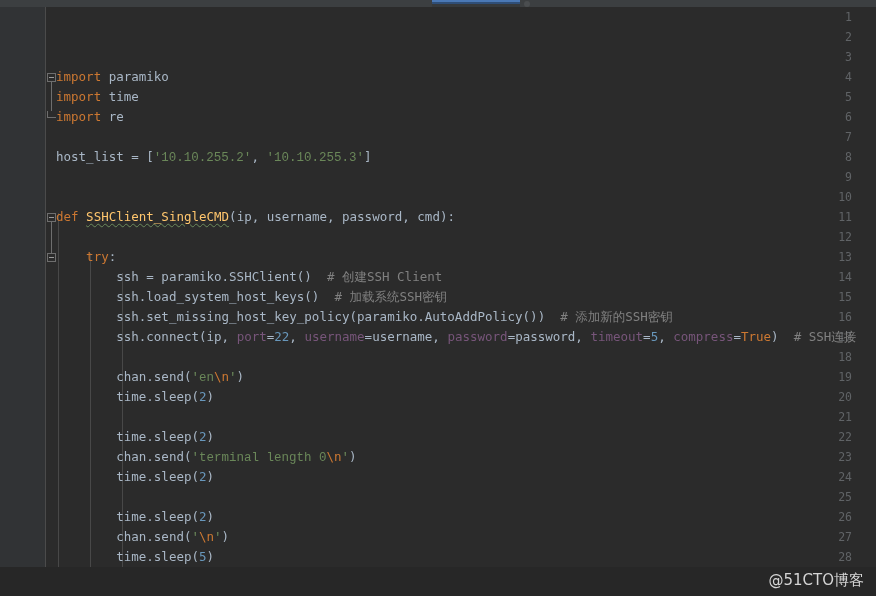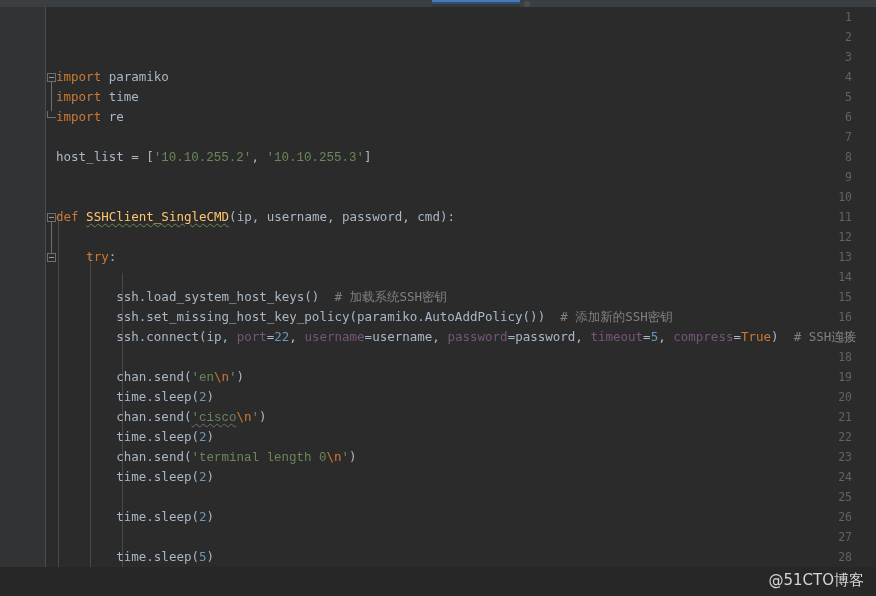--- a/index.html
+++ b/index.html
@@ -271,43 +271,44 @@
     <div class="row" style="top:160px"><span></span></div>
 
     <div class="row" style="top:180px"><span></span></div>
 
     <div class="row" style="top:200px"><span class="kw">def</span><span class="plain"> </span><span class="def sq">SSHClient_SingleCMD</span><span class="plain">(</span><span class="plain">ip</span><span class="plain">, </span><span class="plain">username</span><span class="plain">, </span><span class="plain">password</span><span class="plain">, </span><span class="plain">cmd</span><span class="plain">):</span></div>
 
     <div class="row" style="top:220px"><span></span></div>
 
     <div class="row" style="top:240px"><span class="plain">    </span><span class="kw">try</span><span class="plain">:</span></div>
 
+    <div class="row" style="top:260px"><span class="plain">        ssh = paramiko.SSHClient()  </span><span class="cmt"># 创建SSH Client</span></div>
 
     <div class="row" style="top:280px"><span class="plain">        ssh.load_system_host_keys()  </span><span class="cmt"># 加载系统SSH密钥</span></div>
 
     <div class="row" style="top:300px"><span class="plain">        ssh.set_missing_host_key_policy(paramiko.AutoAddPolicy())  </span><span class="cmt"># 添加新的SSH密钥</span></div>
 
     <div class="row" style="top:320px"><span class="plain">        ssh.connect(ip, </span><span class="kwarg">port</span><span class="plain">=</span><span class="num">22</span><span class="plain">, </span><span class="kwarg">username</span><span class="plain">=username, </span><span class="kwarg">password</span><span class="plain">=password, </span><span class="kwarg">timeout</span><span class="plain">=</span><span class="num">5</span><span class="plain">, </span><span class="kwarg">compress</span><span class="plain">=</span><span class="kw">True</span><span class="plain">)  </span><span class="cmt"># SSH连接</span></div>
 
 
     <div class="row" style="top:360px"><span class="plain">        chan.send(</span><span class="str">'en</span><span class="esc">\n</span><span class="str">'</span><span class="plain">)</span></div>
 
     <div class="row" style="top:380px"><span class="plain">        time.sleep(</span><span class="num">2</span><span class="plain">)</span></div>
 
-    <div class="row" style="top:400px"><span class="plain">        chan.send(</span><span class="str sq-gray">'cisco</span><span class="esc">\n</span><span class="str">'</span><span class="plain">)</span></div>
 
     <div class="row" style="top:420px"><span class="plain">        time.sleep(</span><span class="num">2</span><span class="plain">)</span></div>
 
     <div class="row" style="top:440px"><span class="plain">        chan.send(</span><span class="str">'terminal length 0</span><span class="esc">\n</span><span class="str">'</span><span class="plain">)</span></div>
 
     <div class="row" style="top:460px"><span class="plain">        time.sleep(</span><span class="num">2</span><span class="plain">)</span></div>
 
 
     <div class="row" style="top:500px"><span class="plain">        time.sleep(</span><span class="num">2</span><span class="plain">)</span></div>
 
+    <div class="row" style="top:520px"><span class="plain">        chan.send(</span><span class="str">'</span><span class="esc">\n</span><span class="str">'</span><span class="plain">)</span></div>
 
     <div class="row" style="top:540px"><span class="plain">        time.sleep(</span><span class="num">5</span><span class="plain">)</span></div>
 
     <div class="row" style="top:560px"><span class="plain">        line = chan.recv(</span><span class="num">100000</span><span class="plain">).decode()</span></div>
 
   </div>
 </div>
 
 <div id="watermark-bar">
   <div id="watermark">@51CTO博客</div>

